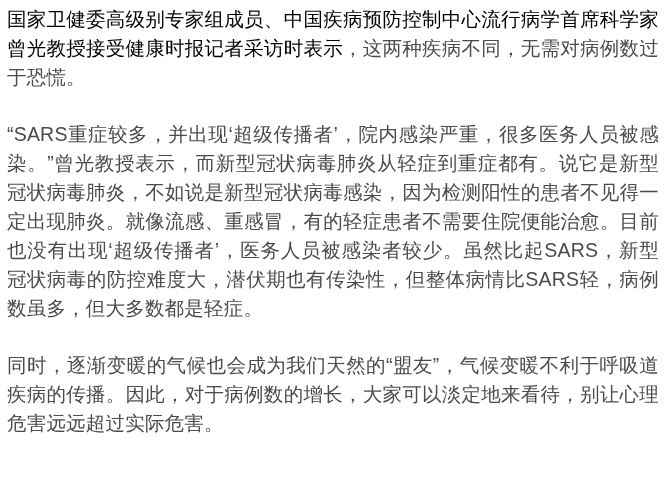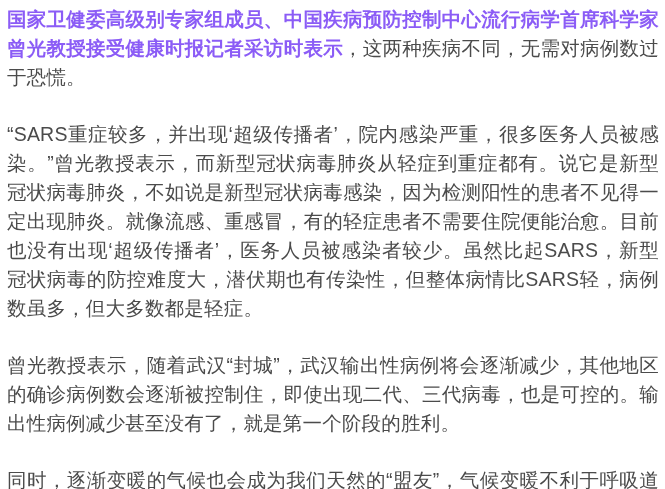--- a/index.html
+++ b/index.html
@@ -21,27 +21,26 @@
     line-height: 29px;
     color: #4b4b4b;
     text-align: justify;
     letter-spacing: 0.2px;
     word-break: break-all;
   }
   .article p {
     margin: 0 0 28px 0;
   }
   .lead-bold {
-    font-weight: 700;
-    color: #8b5cf6;
+    font-weight: 400;
+    color: #000000;
   }
 </style>
 </head>
 <body>
 
 <div class="article">
   <p>
     <span class="lead-bold">国家卫健委高级别专家组成员、中国疾病预防控制中心流行病学首席科学家曾光教授接受健康时报记者采访时表示</span><span>，这两种疾病不同，无需对病例数过于恐慌。</span>
   </p>
   <p>“SARS重症较多，并出现‘超级传播者’，院内感染严重，很多医务人员被感染。”曾光教授表示，而新型冠状病毒肺炎从轻症到重症都有。说它是新型冠状病毒肺炎，不如说是新型冠状病毒感染，因为检测阳性的患者不见得一定出现肺炎。就像流感、重感冒，有的轻症患者不需要住院便能治愈。目前也没有出现‘超级传播者’，医务人员被感染者较少。虽然比起SARS，新型冠状病毒的防控难度大，潜伏期也有传染性，但整体病情比SARS轻，病例数虽多，但大多数都是轻症。</p>
-  <p>曾光教授表示，随着武汉“封城”，武汉输出性病例将会逐渐减少，其他地区的确诊病例数会逐渐被控制住，即使出现二代、三代病毒，也是可控的。输出性病例减少甚至没有了，就是第一个阶段的胜利。</p>
   <p>同时，逐渐变暖的气候也会成为我们天然的“盟友”，气候变暖不利于呼吸道疾病的传播。因此，对于病例数的增长，大家可以淡定地来看待，别让心理危害远远超过实际危害。</p>
 </div>
 
 </body></html>

